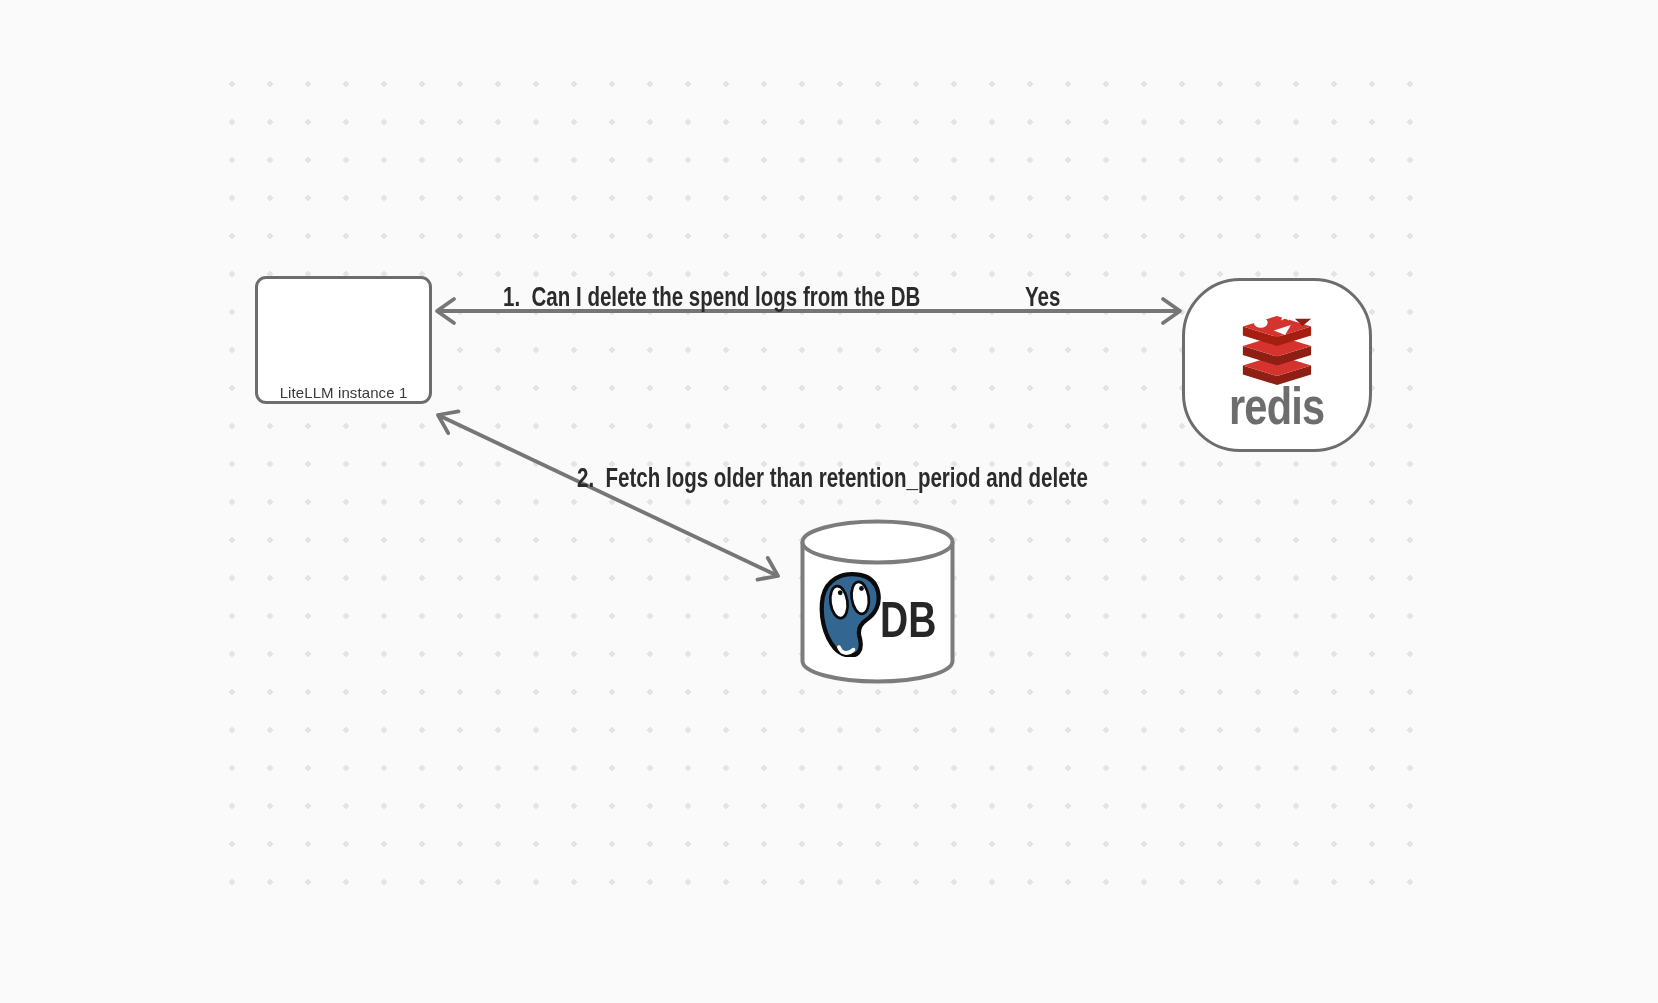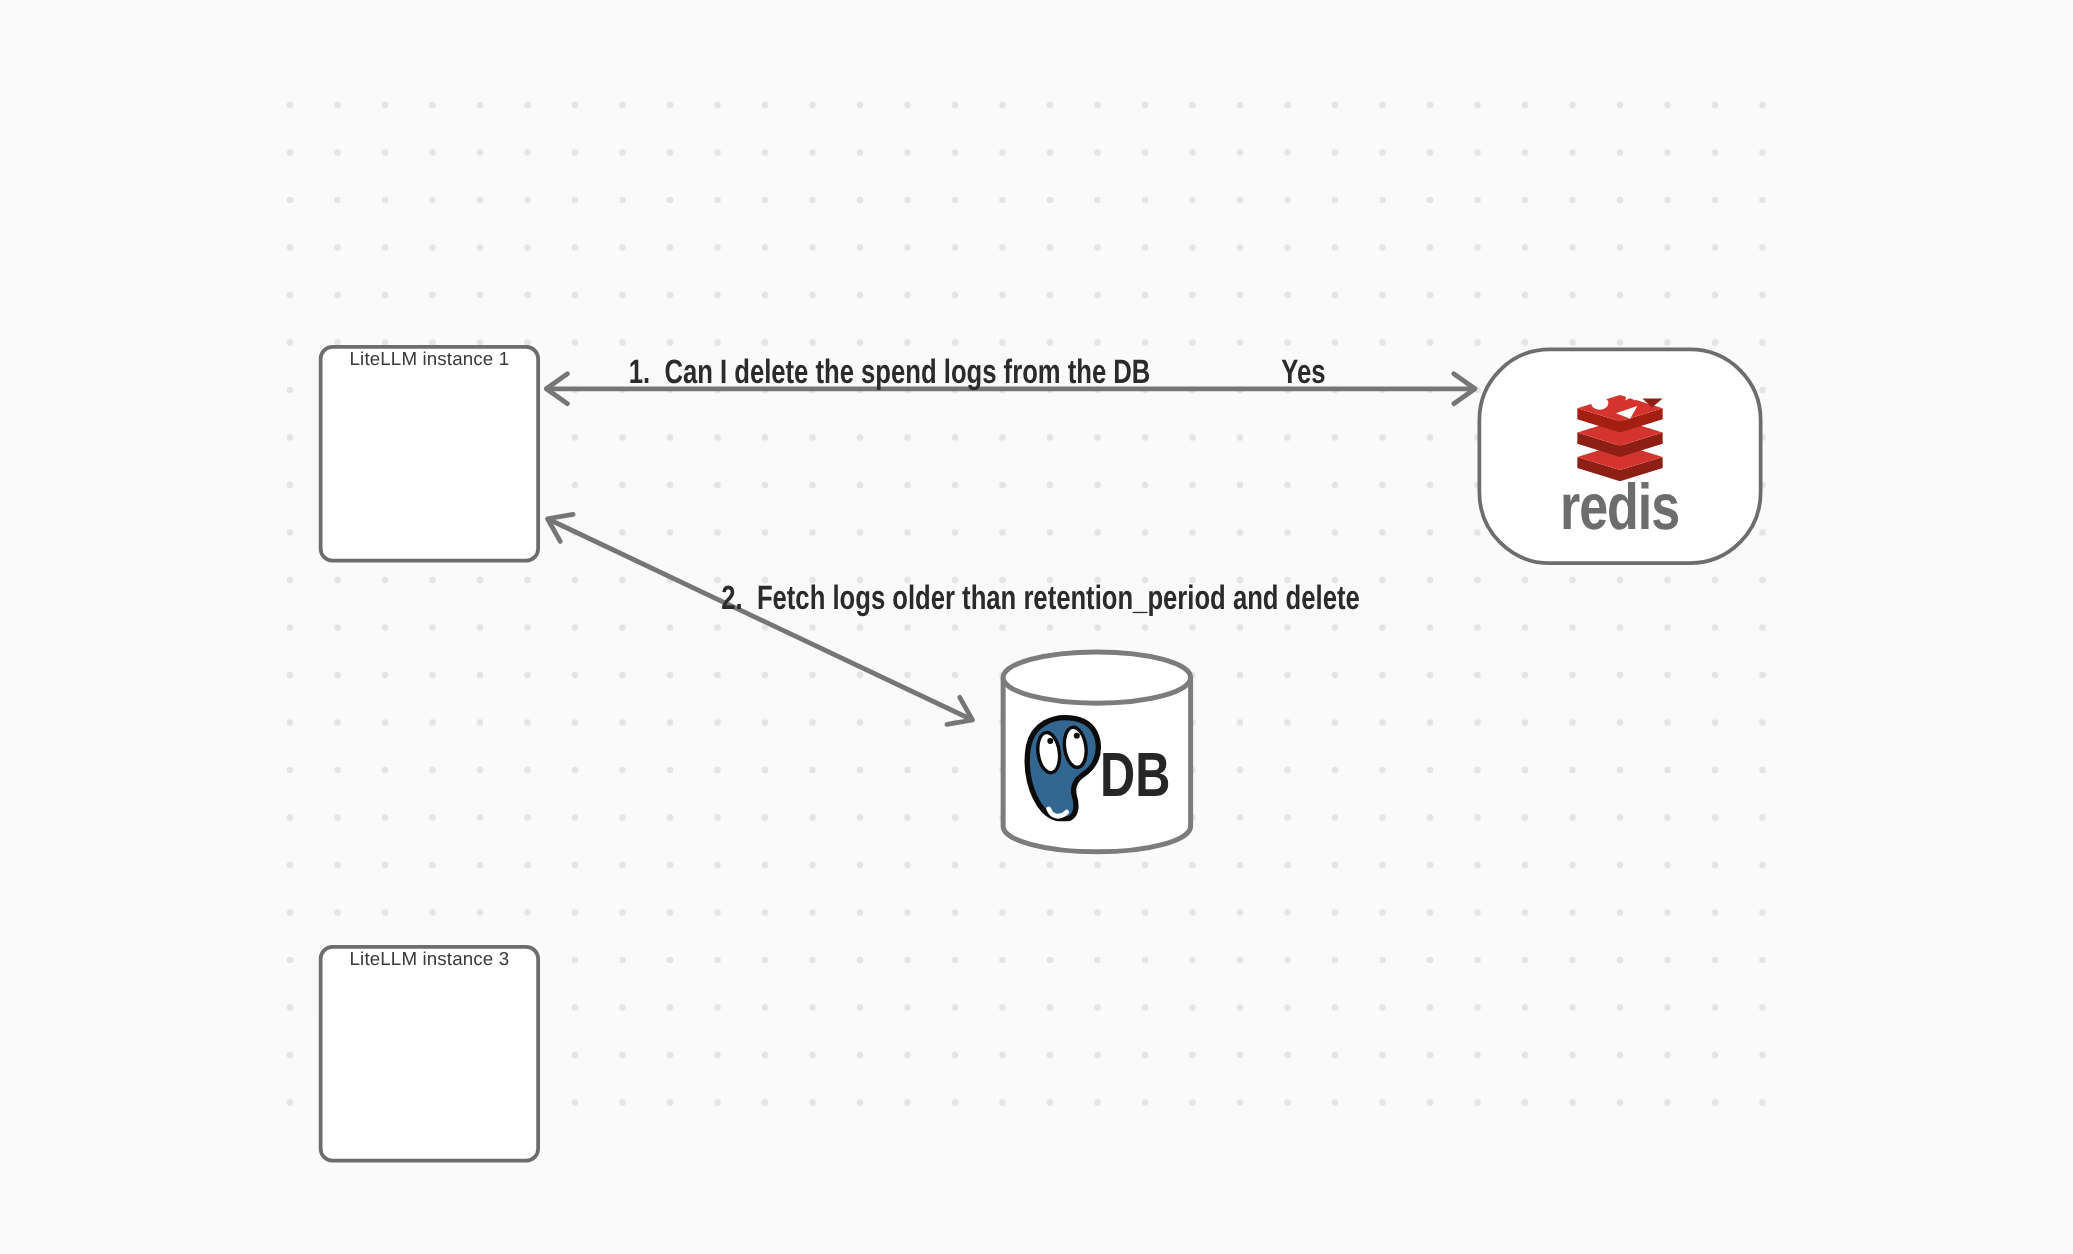--- a/index.html
+++ b/index.html
@@ -15,44 +15,44 @@
   }
 
   .dot-grid {
     position: absolute; left: 213px; top: 65px;
     width: 1217px; height: 837px;
     background-image: radial-gradient(circle, var(--grid-dot, #e4e4e4) 2.6px, rgba(0,0,0,0) 2.9px);
     background-size: 38px 38px;
   }
 
   .inst-box {
-    position: absolute; left: 255px; width: 177px; height: 174px;
+    position: absolute; left: 255px; width: 177px; height: 128px;
     background: #ffffff;
     border: 3.5px solid var(--node-border, #6d6d6d);
     border-radius: 11px;
-    display: flex; align-items: flex-start; justify-content: center;
+    display: flex; align-items: flex-end; justify-content: center;
   }
   .inst-box .node-label {
     font-size: 15px; color: var(--node-text, #3a3a3a); letter-spacing: 0.1px;
   }
 
   .edges-svg { position: absolute; left: 0; top: 0; }
 
   .edge-label {
     position: absolute;
     font-size: 27px; font-weight: 700; line-height: 1;
     color: var(--label-text, #2b2b2b);
     white-space: pre;
     transform: scaleX(0.76);
     transform-origin: left top;
   }
 
   .redis-node {
     position: absolute; left: 1182px; top: 278px;
-    width: 228px; height: 174px;
+    width: 190px; height: 174px;
     background: #ffffff;
     border: 3.5px solid var(--node-border, #6d6d6d);
     border-radius: 58px;
     display: flex; flex-direction: column; align-items: center; justify-content: center;
     padding-top: 4px;
   }
   .redis-wordmark {
     font-size: 52px; font-weight: 600; line-height: 0.82;
     color: var(--redis-wordmark-gray, #6d6d6d);
     letter-spacing: -1px;
@@ -83,23 +83,20 @@
       <marker id="chev" markerUnits="userSpaceOnUse" markerWidth="44" markerHeight="36" viewBox="-22 -18 44 36" refX="0" refY="0" orient="auto-start-reverse">
         <path d="M -17 -12 L 0 0 L -17 12" fill="none" stroke="#767676" stroke-width="3.8" stroke-linecap="round" stroke-linejoin="round"></path>
       </marker>
     </defs>
     <line x1="437" y1="311" x2="1180" y2="311" stroke="#767676" stroke-width="3.8" marker-start="url(#chev)" marker-end="url(#chev)"></line>
     <line x1="438" y1="415" x2="778" y2="576" stroke="#767676" stroke-width="3.8" marker-start="url(#chev)" marker-end="url(#chev)"></line>
   </svg>
 
   <div class="inst-box" style="top:276px">
     <span class="node-label">LiteLLM instance 1</span>
-  </div>
-  <div class="inst-box" style="top:756px">
-    <span class="node-label">LiteLLM instance 3</span>
   </div>
 
   <div class="edge-label" style="left:503px; top:284px">1.  Can I delete the spend logs from the DB</div>
   <div class="edge-label" style="left:1025px; top:284px">Yes</div>
   <div class="edge-label" style="left:577px; top:465px">2.  Fetch logs older than retention_period and delete</div>
 
   <div class="redis-node">
     <svg width="82" height="78" viewBox="0 -7 100 96">
 
       <path d="M8,65 L8,76 L50,89 L92,76 L92,65 L50,78 Z" fill="#8E1F14"></path>

